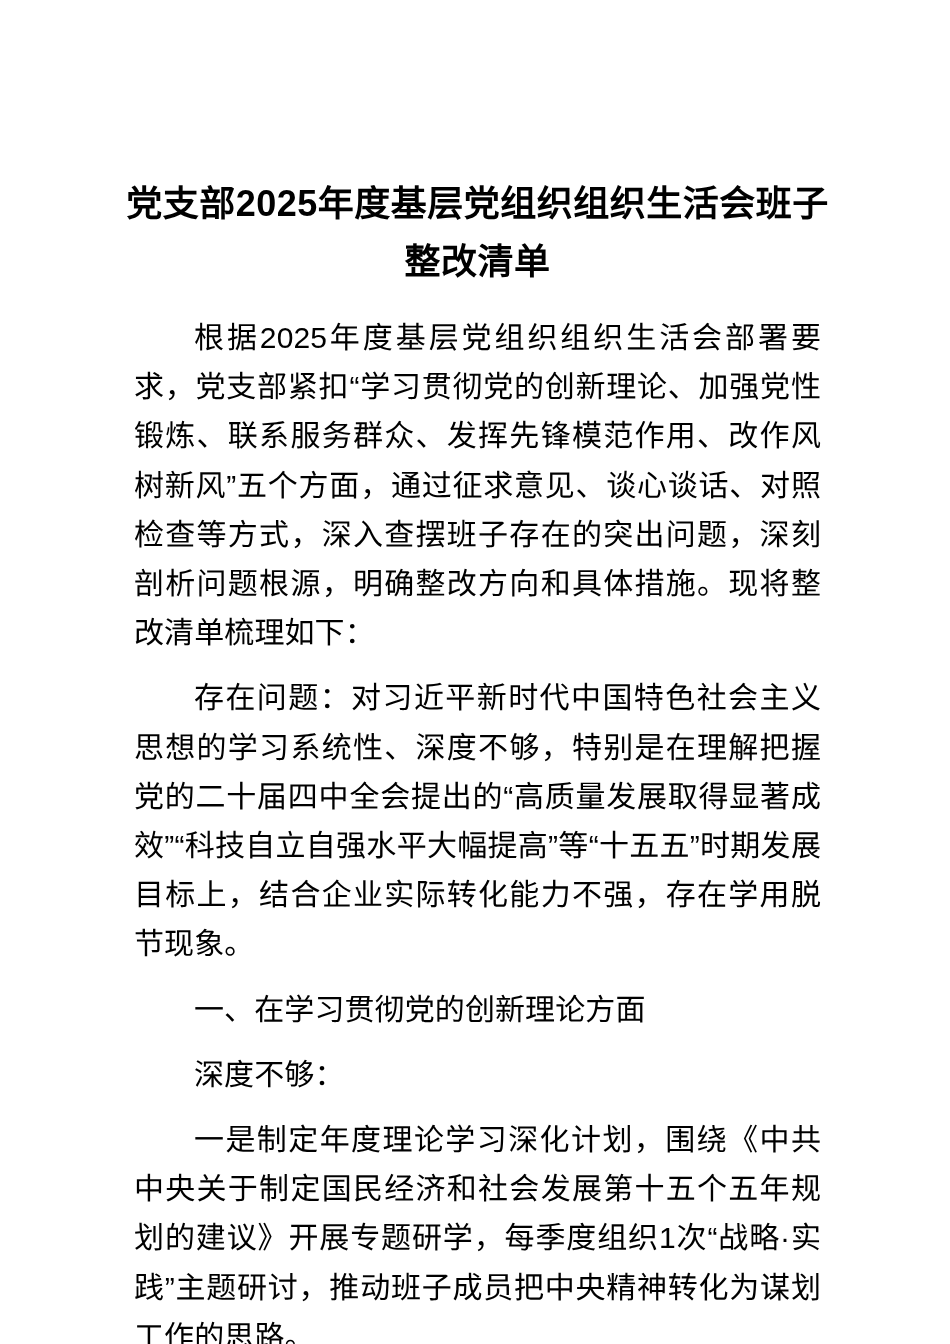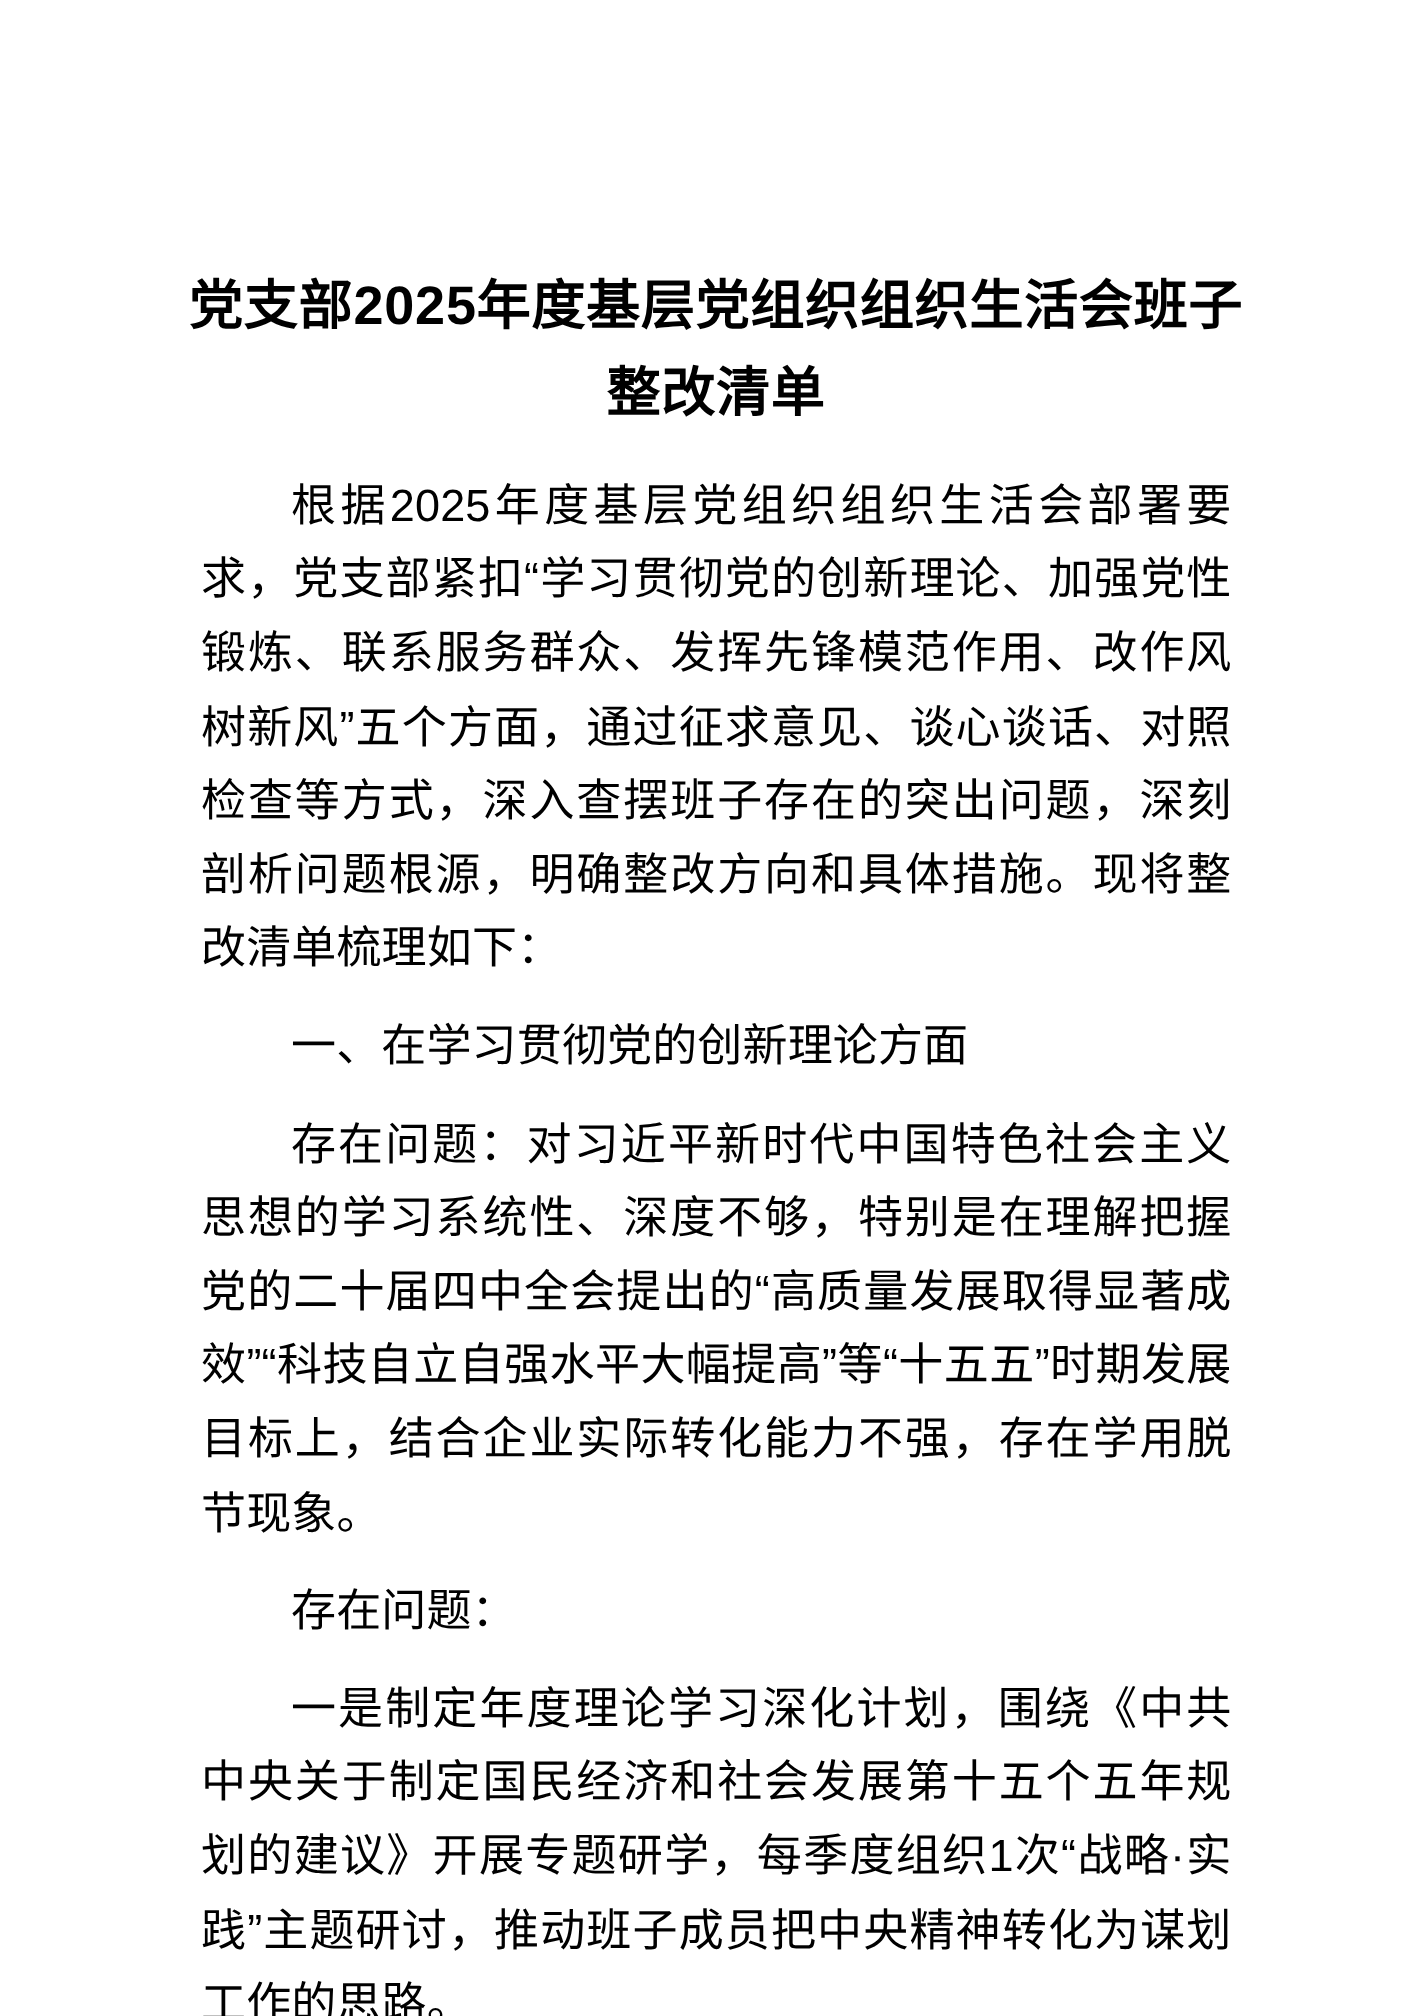--- a/index.html
+++ b/index.html
@@ -54,21 +54,21 @@
 </style>
 </head>
 <body>
 
 <div class="page">
 
   <h1 class="doc-title">党支部2025年度基层党组织组织生活会班子整改清单</h1>
 
   <p class="body-block indent">根据2025年度基层党组织组织生活会部署要求，党支部紧扣“学习贯彻党的创新理论、加强党性锻炼、联系服务群众、发挥先锋模范作用、改作风树新风”五个方面，通过征求意见、谈心谈话、对照检查等方式，深入查摆班子存在的突出问题，深刻剖析问题根源，明确整改方向和具体措施。现将整改清单梳理如下：</p>
 
+  <p class="body-block indent">存在问题：对习近平新时代中国特色社会主义思想的学习系统性、深度不够，特别是在理解把握党的二十届四中全会提出的“高质量发展取得显著成效”“科技自立自强水平大幅提高”等“十五五”时期发展目标上，结合企业实际转化能力不强，存在学用脱节现象。</p>
+
   <p class="body-block indent">一、在学习贯彻党的创新理论方面</p>
 
-  <p class="body-block indent">存在问题：对习近平新时代中国特色社会主义思想的学习系统性、深度不够，特别是在理解把握党的二十届四中全会提出的“高质量发展取得显著成效”“科技自立自强水平大幅提高”等“十五五”时期发展目标上，结合企业实际转化能力不强，存在学用脱节现象。</p>
-
-  <p class="body-block indent">存在问题：</p>
+  <p class="body-block indent">深度不够：</p>
 
   <p class="body-block indent">一是制定年度理论学习深化计划，围绕《中共中央关于制定国民经济和社会发展第十五个五年规划的建议》开展专题研学，每季度组织1次“战略·实践”主题研讨，推动班子成员把中央精神转化为谋划工作的思路。</p>
 
 </div>
 
 </body></html>

